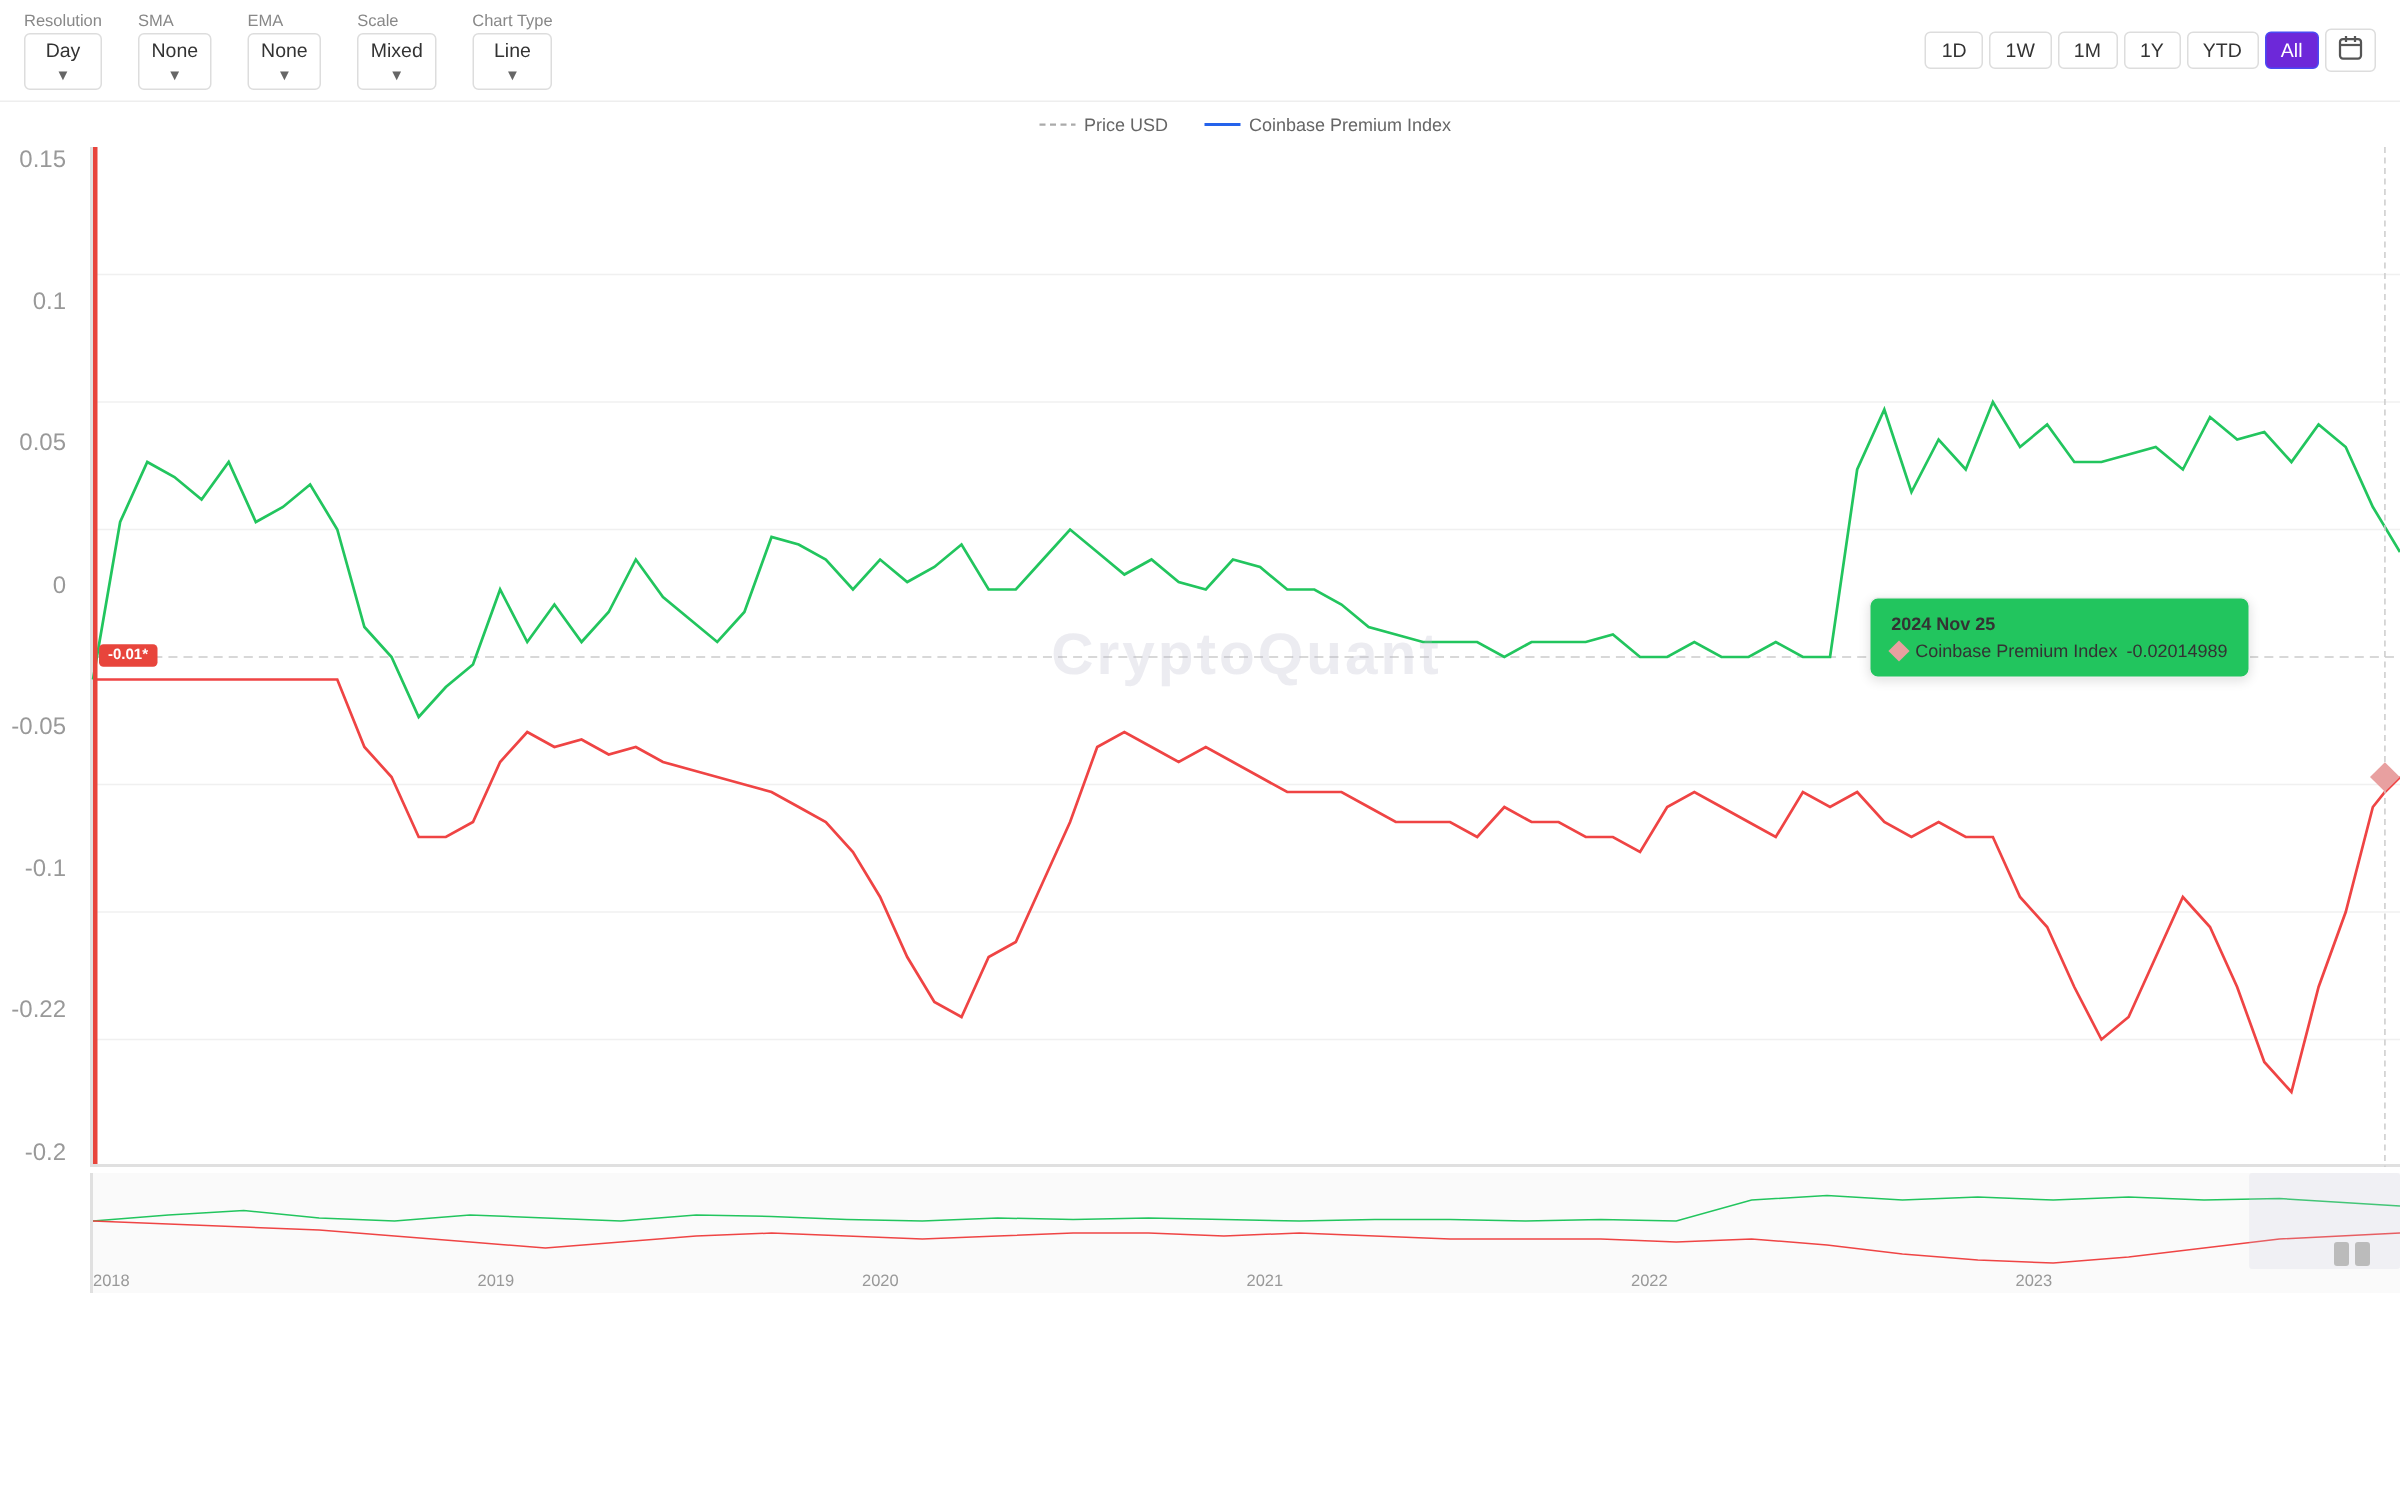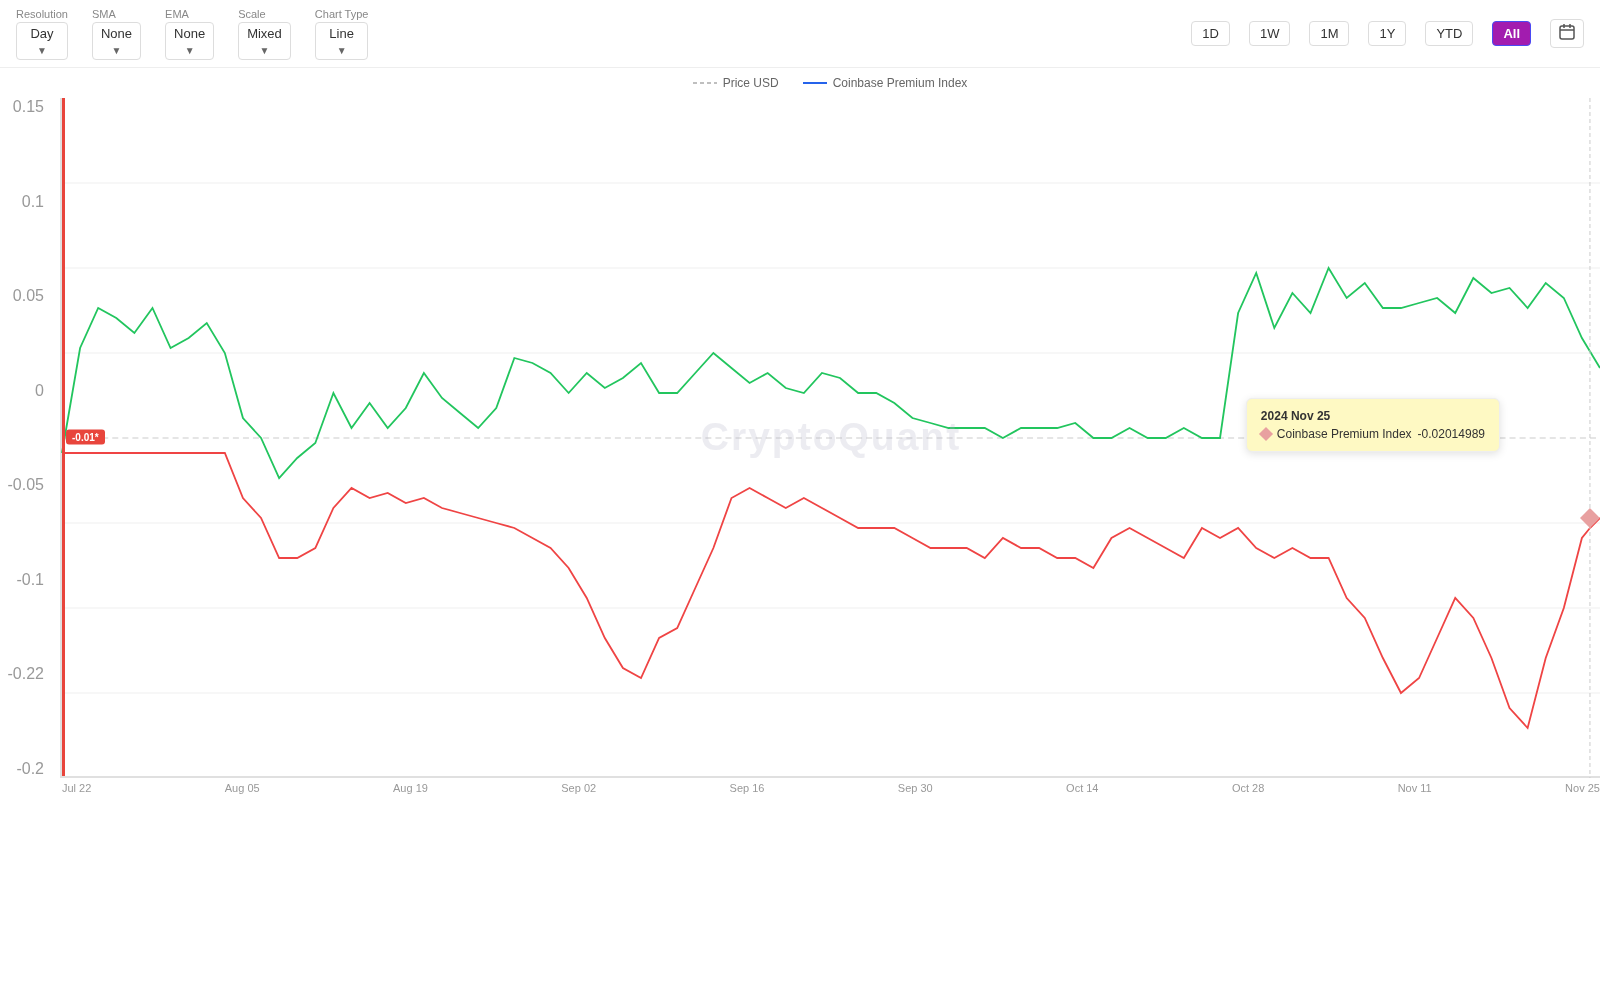--- a/index.html
+++ b/index.html
@@ -10,26 +10,26 @@
       gap: 24px; height: 68px;
     }
     .toolbar-group { display: flex; flex-direction: column; gap: 2px; }
     .toolbar-label { font-size: 11px; color: #888; }
     .toolbar-select {
       display: flex; align-items: center; gap: 4px; cursor: pointer;
       font-size: 13px; color: #333; border: 1px solid #ddd; border-radius: 4px;
       padding: 3px 8px; background: #fff; flex-direction: column;
     }
     .toolbar-select .arrow { font-size: 10px; color: #666; }
-    .toolbar-right { margin-left: auto; display: flex; align-items: center; gap: 19px; }
+    .toolbar-right { margin-left: auto; display: flex; align-items: center; gap: 4px; }
     .time-btn {
       padding: 4px 10px; border: 1px solid #ddd; border-radius: 4px;
       cursor: pointer; font-size: 13px; color: #333; background: #fff;
     }
-    .time-btn.active { background: #a21caf; color: #fff; border-color: #4a4af4; font-weight: bold; }
+    .time-btn.active { background: #6d28d9; color: #fff; border-color: #4a4af4; }
     .calendar-icon-btn {
       padding: 4px 8px; border: 1px solid #ddd; border-radius: 4px;
       cursor: pointer; background: #fff; color: #333;
     }
 
     .chart-container {
       position: relative; width: 100%; height: 840px; display: flex;
     }
 
     .y-axis {
@@ -55,21 +55,21 @@
       border-bottom: 2px solid #e0e0e0;
     }
 
     .watermark {
       position: absolute; top: 50%; left: 50%; transform: translate(-50%, -50%);
       font-size: 39px; color: rgba(180,180,200,0.25); font-weight: 700;
       pointer-events: none; white-space: nowrap; letter-spacing: 2px;
     }
 
     .tooltip-box {
-      position: absolute; background: #fef9c3; border: 1px solid #eee;
+      position: absolute; background: #22c55e; border: 1px solid #eee;
       box-shadow: 0 2px 8px rgba(0,0,0,0.12); border-radius: 6px;
       padding: 10px 14px; font-size: 12px; color: #333;
     }
     .tooltip-date { font-weight: 700; margin-bottom: 4px; }
     .tooltip-row { display: flex; align-items: center; gap: 6px; }
     .tooltip-diamond { width: 10px; height: 10px; background: #e8a0a0; transform: rotate(45deg); }
 
     .mini-chart {
       width: 100%; height: 80px; position: relative; border-left: 2px solid #e0e0e0;
       overflow: hidden; background: #fafafa;
@@ -386,15 +386,40 @@
         <span>Sep 02</span>
         <span>Sep 16</span>
         <span>Sep 30</span>
         <span>Oct 14</span>
         <span>Oct 28</span>
         <span>Nov 11</span>
         <span>Nov 25</span>
       </div>
     </div>
 
+    <div class="mini-chart" style="position:relative; height:80px; margin-top:4px;">
+      <svg width="100%" height="64" viewBox="0 0 1530 64" preserveAspectRatio="none" style="display:block;">
+
+        <polyline fill="none" stroke="#22c55e" stroke-width="1" points="0,32 50,28 100,25 150,30 200,32 250,28 300,30 350,32 400,28 450,29 500,31 550,32 600,30 650,31 700,30 750,31 800,32 850,31 900,31 950,32 1000,31 1050,32 1100,18 1150,15 1200,18 1250,16 1300,18 1350,16 1400,18 1450,17 1530,22"></polyline>
+
+        <polyline fill="none" stroke="#ef4444" stroke-width="1" points="0,32 50,34 100,36 150,38 200,42 250,46 300,50 350,46 400,42 450,40 500,42 550,44 600,42 650,40 700,40 750,42 800,40 850,42 900,44 950,44 1000,44 1050,46 1100,44 1150,48 1200,54 1250,58 1300,60 1350,56 1400,50 1450,44 1530,40"></polyline>
+
+        <rect x="1430" y="0" width="100" height="64" fill="rgba(200,200,220,0.2)" rx="2"></rect>
+      </svg>
+
+      <div style="display:flex; justify-content:space-between; padding: 2px 0 0 0; font-size:11px; color:#999;">
+        <span>2018</span>
+        <span>2019</span>
+        <span>2020</span>
+        <span>2021</span>
+        <span>2022</span>
+        <span>2023</span>
+        <span></span>
+      </div>
+
+      <div style="position:absolute; bottom:18px; right:20px; display:flex; gap:4px;">
+        <div style="width:10px; height:16px; background:#bbb; border-radius:2px; cursor:ew-resize;"></div>
+        <div style="width:10px; height:16px; background:#bbb; border-radius:2px; cursor:ew-resize;"></div>
+      </div>
+    </div>
 
   </div>
 </div>
 
 </body></html>

